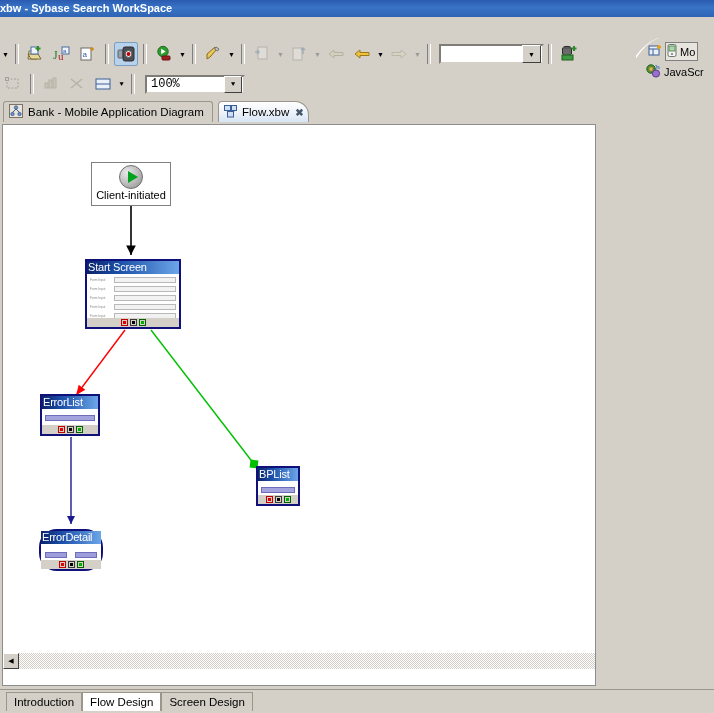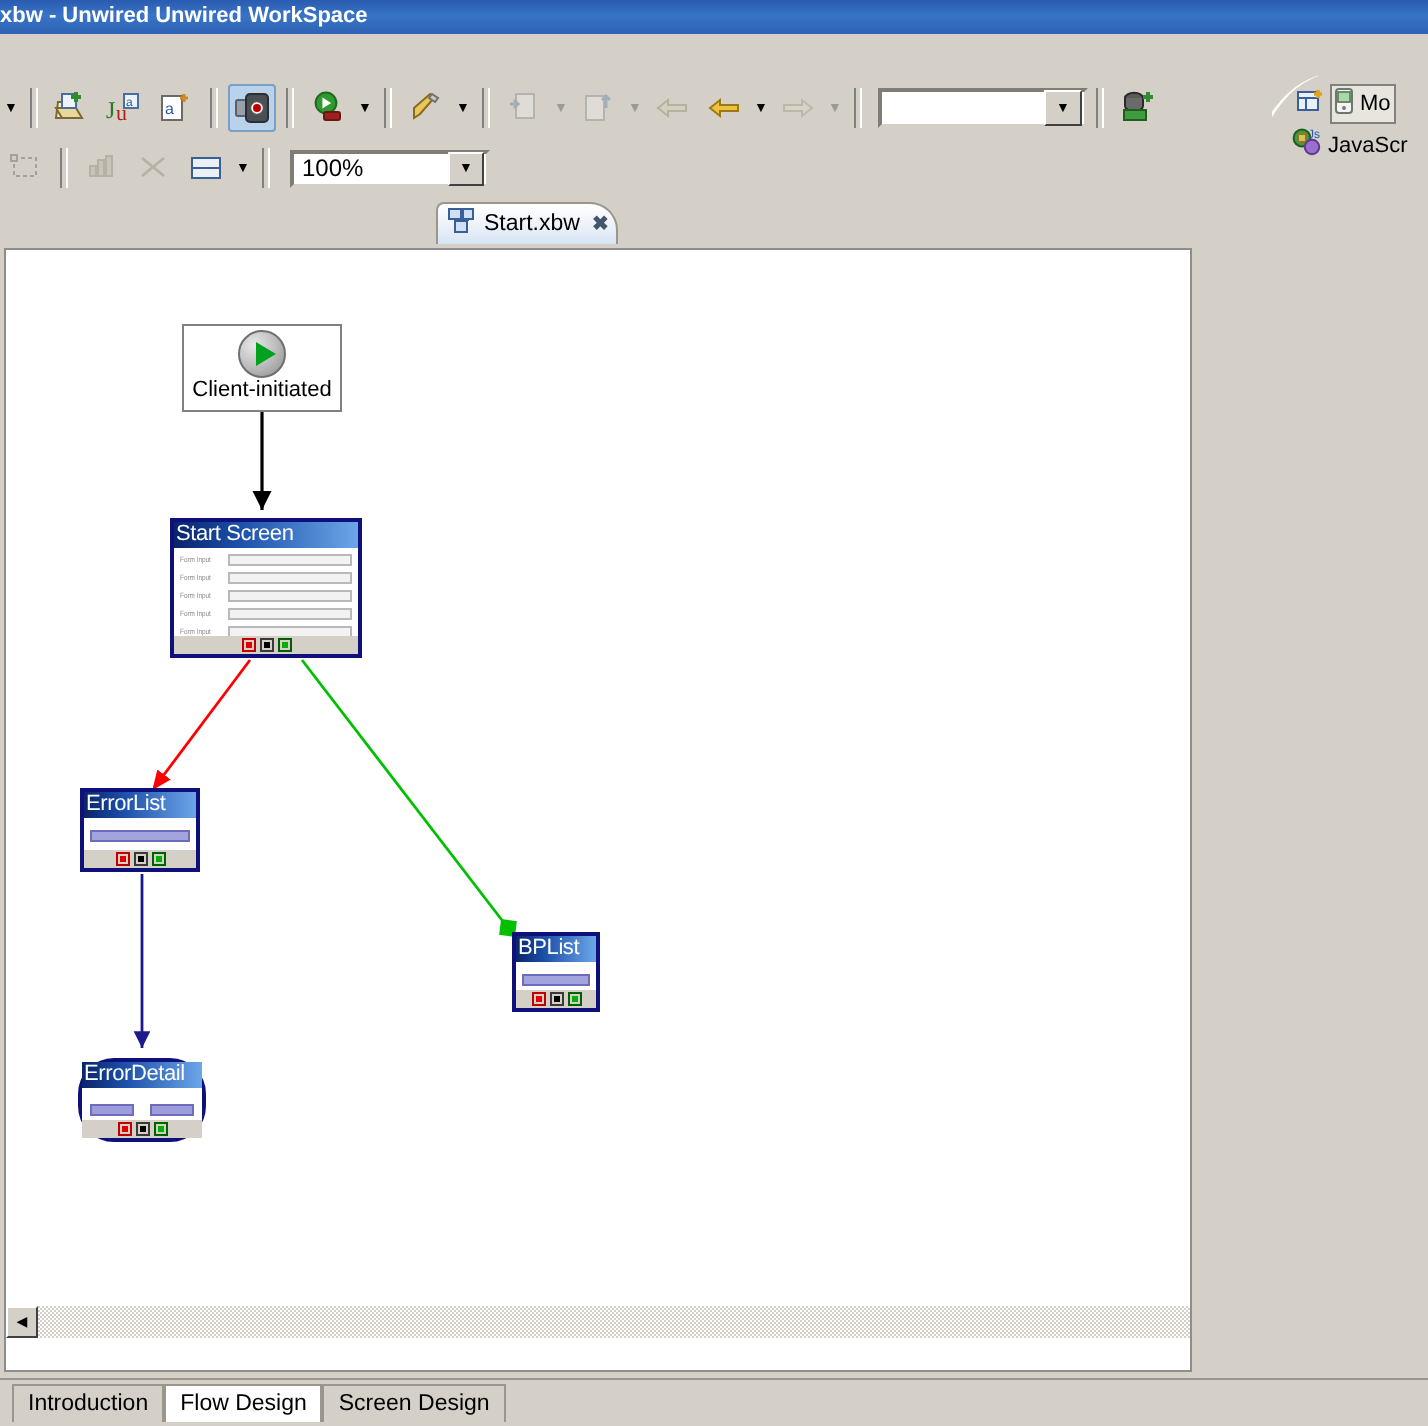--- a/index.html
+++ b/index.html
@@ -63,21 +63,21 @@
     overflow: hidden;
   }
   .toolrow {
     position: absolute;
     left: 0;
     height: 30px;
     display: flex;
     align-items: center;
   }
   .toolrow.r1 { top: 2px; }
-  .toolrow.r2 { top: 32px; }
+  .toolrow.r2 { top: 32px; font-family: Liberation Mono, monospace; }
 
   .tbtn {
     width: 24px; height: 24px;
     margin: 0 1px;
     display: flex;
     align-items: center;
     justify-content: center;
     position: relative;
     box-sizing: border-box;
   }
@@ -446,21 +446,21 @@
 
   
   .ic { display: inline-block; position: relative; }
 </style>
 </head>
 <body>
 
 <div id="app">
 
   <div class="titlebar">
-    <span>xbw - Unwired Unwired WorkSpace</span>
+    <span>xbw - Sybase Search WorkSpace</span>
   </div>
 
 
   <div class="toolbar-area">
 
     <div class="toolrow r1">
       <div class="tarrow">▼</div>
       <div class="tsep"></div>
 
       <div class="tbtn">
@@ -641,30 +641,42 @@
           <rect x="3" y="3" width="4" height="4" fill="#d8c060" stroke="#8a7a20"></rect>
           <circle cx="10" cy="9.5" r="3.6" fill="#9a6fd0" stroke="#5a3a8a"></circle>
           <text x="8" y="5" font-size="6" fill="#2a5bb0" font-family="Liberation Sans, sans-serif">Js</text>
         </svg>
       </span>
       <span style="margin-left:3px">JavaScr</span>
     </div>
   </div>
 
   <div class="editor-tabs">
+    <div class="etab inactive">
+      <span class="ic" style="margin-right:5px">
+        <svg width="14" height="14" viewBox="0 0 14 14">
+          <rect x="0.5" y="0.5" width="13" height="13" fill="#e8e4da" stroke="#7a7468"></rect>
+          <circle cx="7" cy="3.5" r="1.6" fill="#7a9ad0" stroke="#3a5f96"></circle>
+          <circle cx="3.5" cy="10" r="1.6" fill="#7a9ad0" stroke="#3a5f96"></circle>
+          <circle cx="10.5" cy="10" r="1.6" fill="#7a9ad0" stroke="#3a5f96"></circle>
+          <path d="M7 5 l-3.5 3.5 M7 5 l3.5 3.5" stroke="#3a5f96"></path>
+        </svg>
+      </span>
+      <span>Bank - Mobile Application Diagram</span>
+    </div>
     <div class="etab active">
       <span class="ic" style="margin-right:4px">
         <svg width="14" height="13" viewBox="0 0 14 13">
           <rect x="0.5" y="0.5" width="6" height="5" fill="#cfe0f5" stroke="#3a5f96"></rect>
           <rect x="7.5" y="0.5" width="5" height="5" fill="#cfe0f5" stroke="#3a5f96"></rect>
           <rect x="3.5" y="6.5" width="6" height="5.5" fill="#cfe0f5" stroke="#3a5f96"></rect>
           <path d="M3.5 5.5 v1 M10 5.5 v1 M3.5 6.2 h6.5" stroke="#3a5f96"></path>
         </svg>
       </span>
-      <span>Start.xbw</span>
+      <span>Flow.xbw</span>
       <span class="tab-close">✖</span>
     </div>
   </div>
 
   <div class="canvas-frame">
     <div class="canvas">
 
       <svg class="links">
         <defs>
           <marker id="arrBlack" markerWidth="8" markerHeight="8" refX="6" refY="3" orient="auto">

